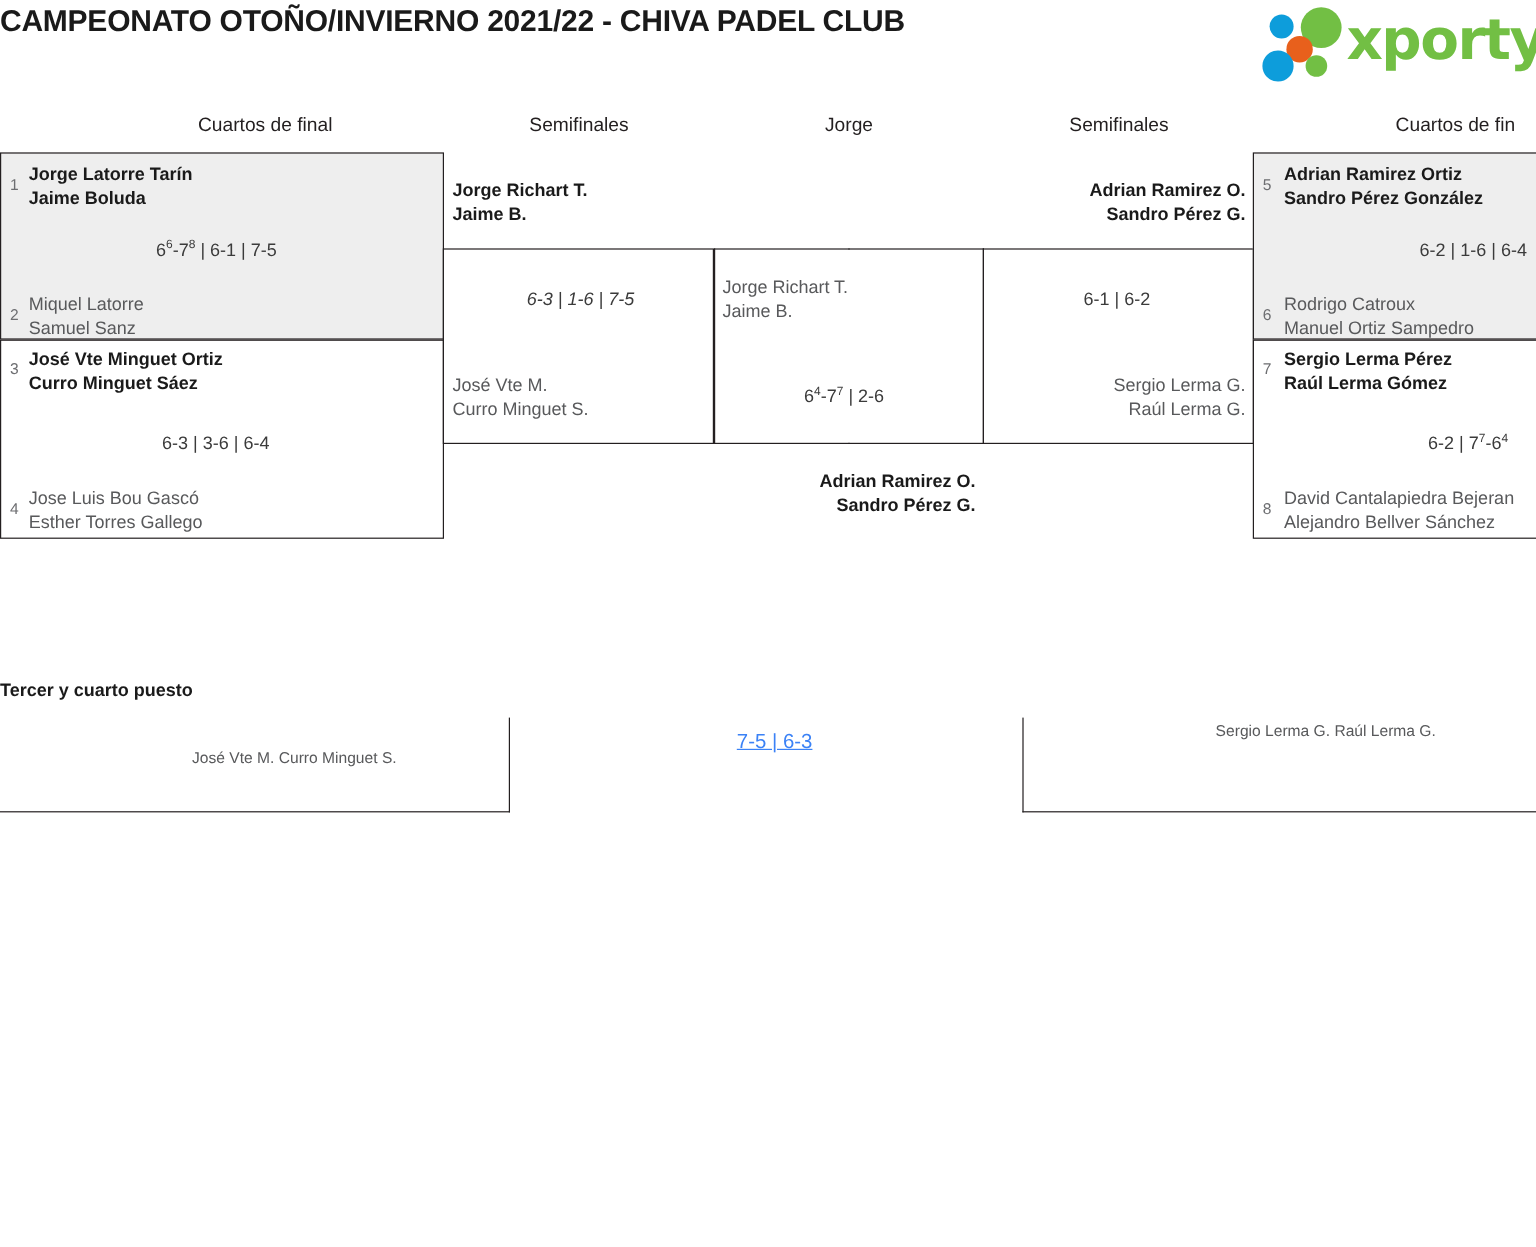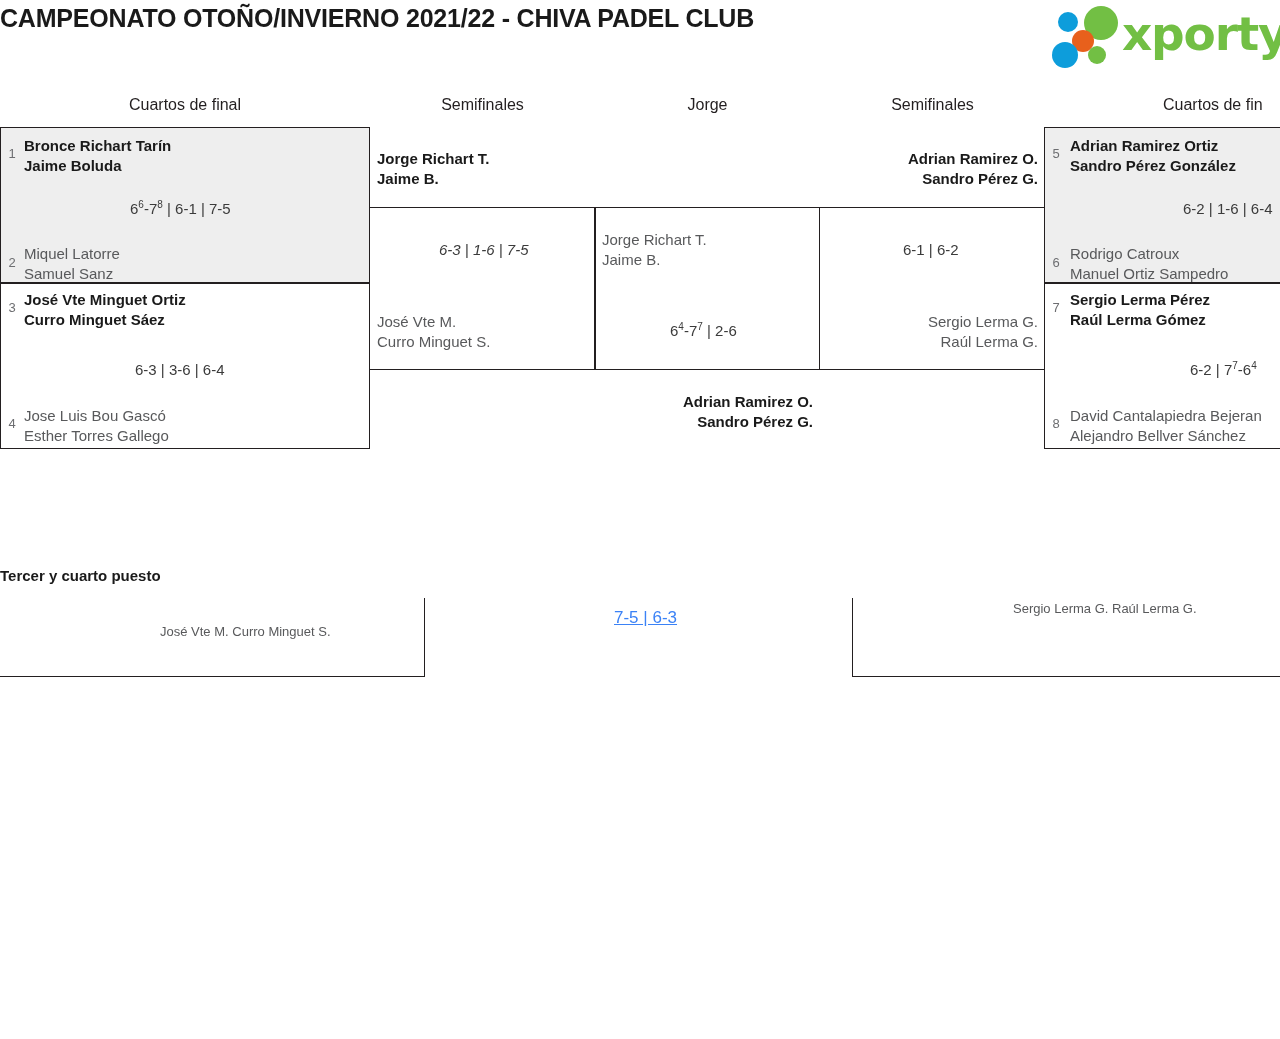--- a/index.html
+++ b/index.html
@@ -128,30 +128,30 @@
   <div id="logo">
     <span class="dot" style="left:12px; top:8px; width:20px; height:20px; background:#0d9ddb;"></span>
     <span class="dot" style="left:38px; top:2px; width:34px; height:34px; background:#72bf44;"></span>
     <span class="dot" style="left:26px; top:26px; width:22px; height:22px; background:#e8601c;"></span>
     <span class="dot" style="left:6px; top:38px; width:26px; height:26px; background:#0d9ddb;"></span>
     <span class="dot" style="left:42px; top:42px; width:18px; height:18px; background:#72bf44;"></span>
     <span id="logo-word">xporty</span>
   </div>
 </div>
 
-<div class="round-header" style="left:0px; width:370px;">Cuartos de final</div>
+<div class="round-header" style="left:0px; width:370px;padding-left:36px;">Cuartos de final</div>
 <div class="round-header" style="left:370px; width:225px;">Semifinales</div>
 <div class="round-header" style="left:595px; width:225px;">Jorge</div>
 <div class="round-header" style="left:820px; width:225px;">Semifinales</div>
 <div class="round-header" style="left:1045px; width:280px; text-align:left; padding-left:118px;">Cuartos de fin</div>
 
 <div class="match-box shaded" style="left:0px; top:127px; width:370px; height:156px;"></div>
 <div class="seed" style="left:4px; top:146px;">1</div>
 <div class="team winner" style="left:24px; top:136px;">
-  <span class="nm">Bronce Richart Tarín</span>
+  <span class="nm">Jorge Latorre Tarín</span>
   <span class="nm">Jaime Boluda</span>
 </div>
 <div class="score" style="left:130px; top:200px;">
   <span>6<sup>6</sup>-7<sup>8</sup> | 6-1 | 7-5</span>
 </div>
 <div class="seed" style="left:4px; top:255px;">2</div>
 <div class="team loser" style="left:24px; top:244px;">
   <span class="nm">Miquel Latorre</span>
   <span class="nm">Samuel Sanz</span>
 </div>

